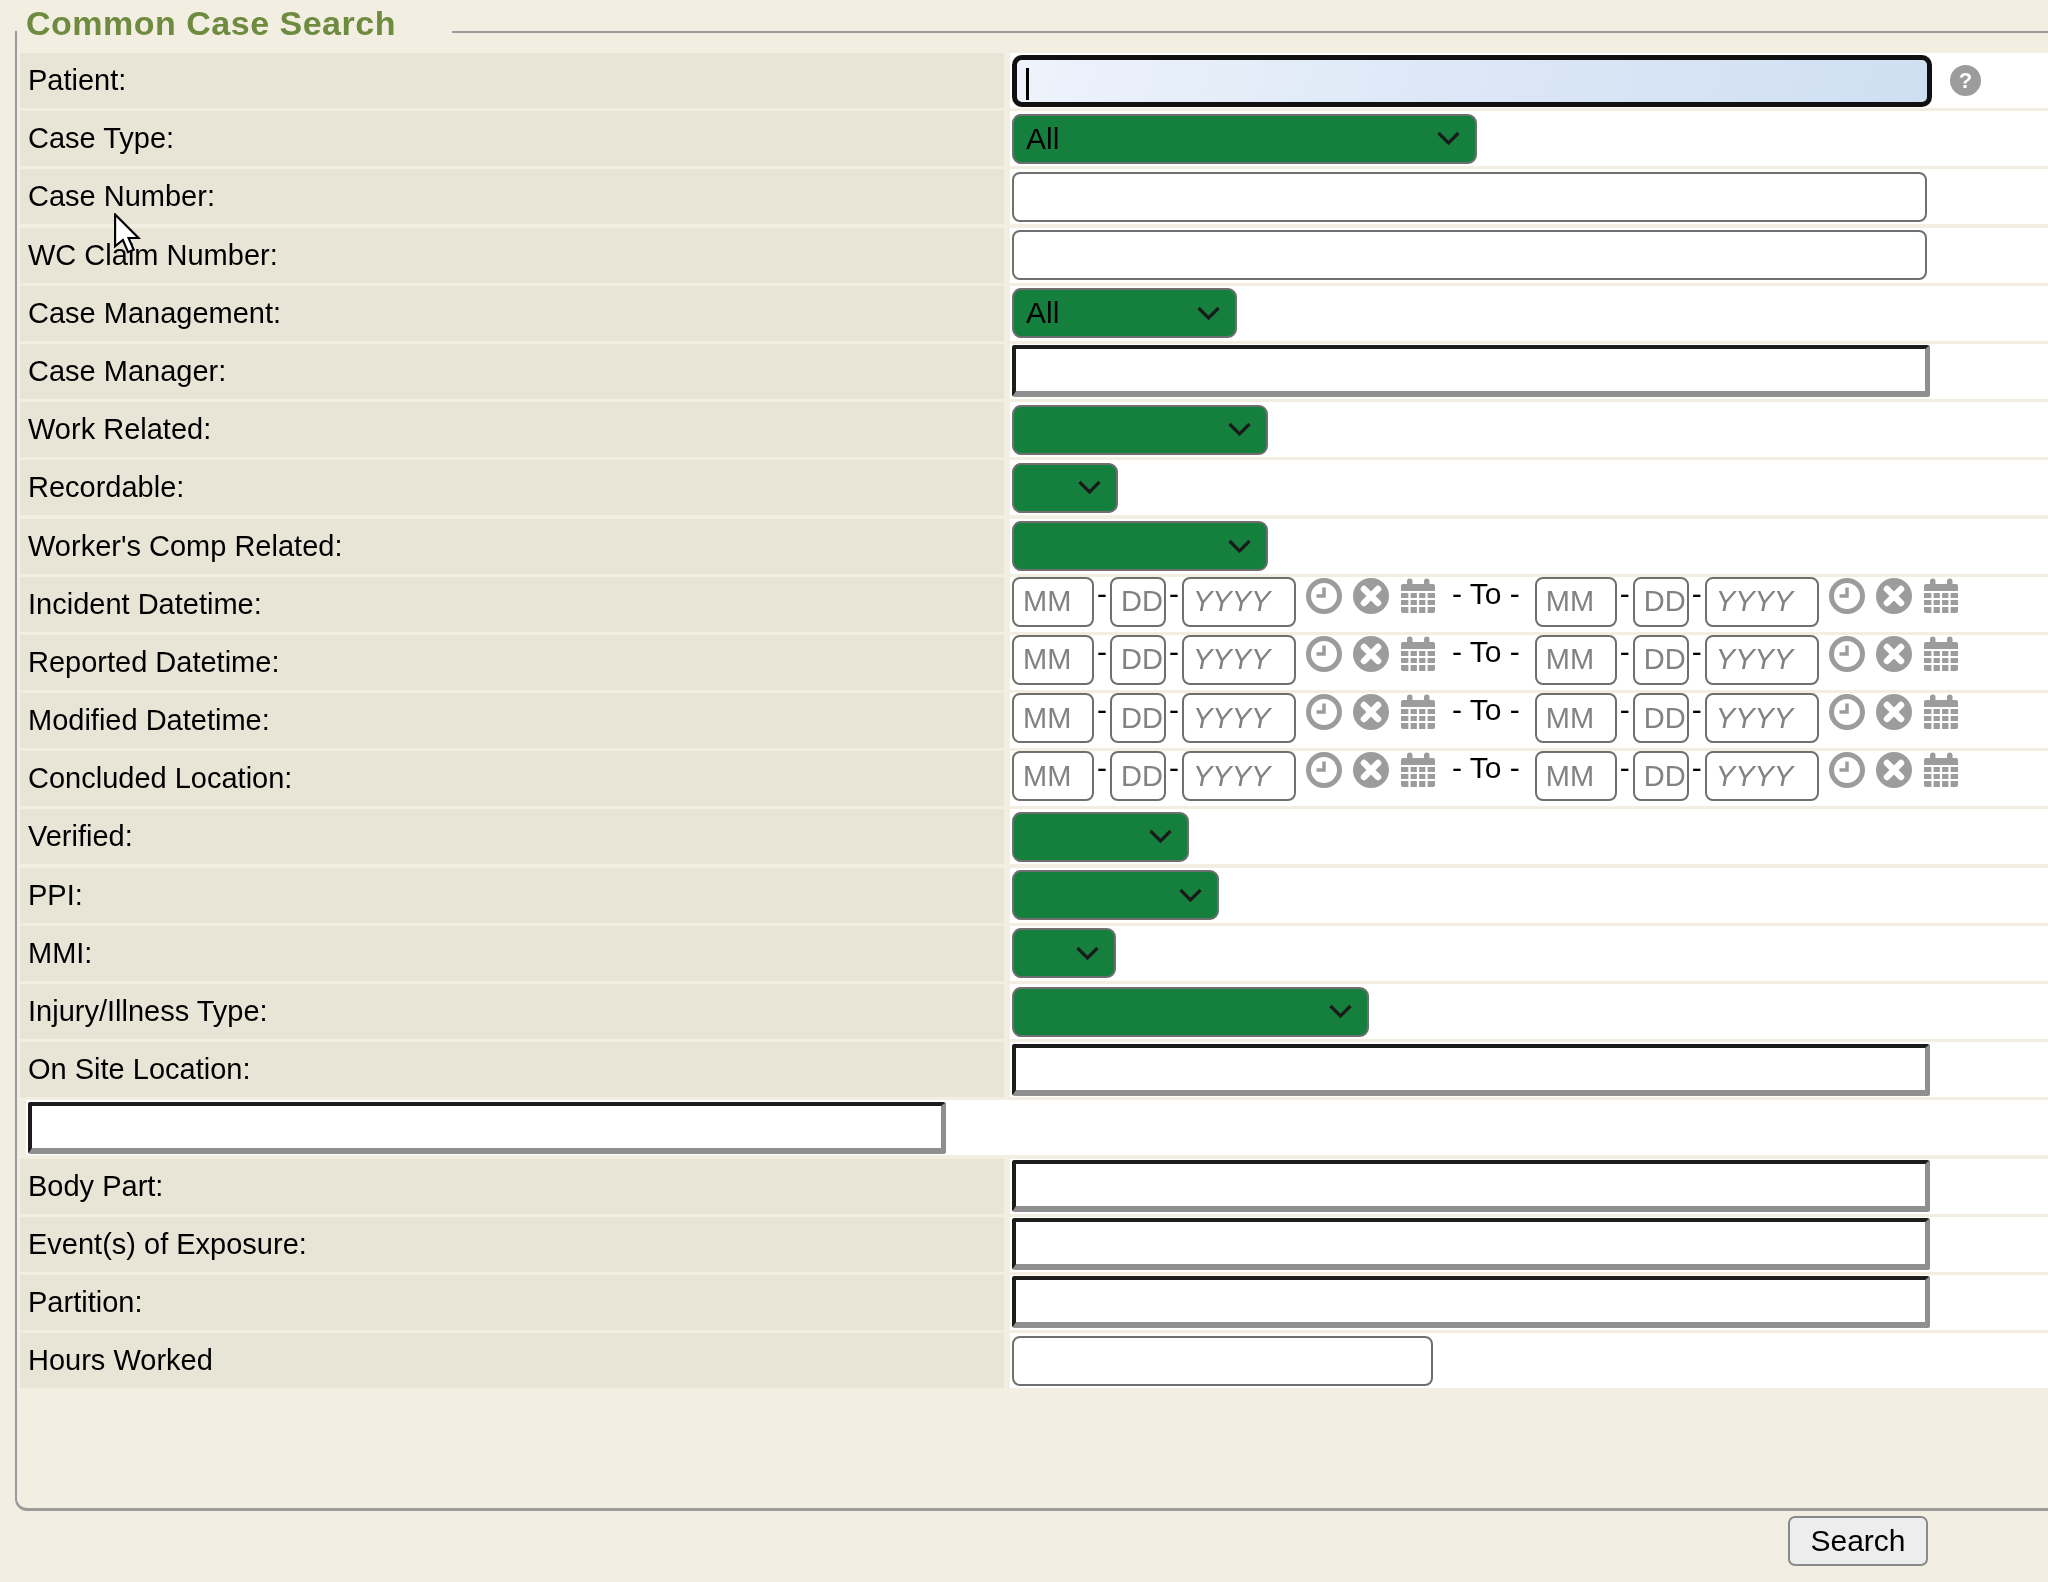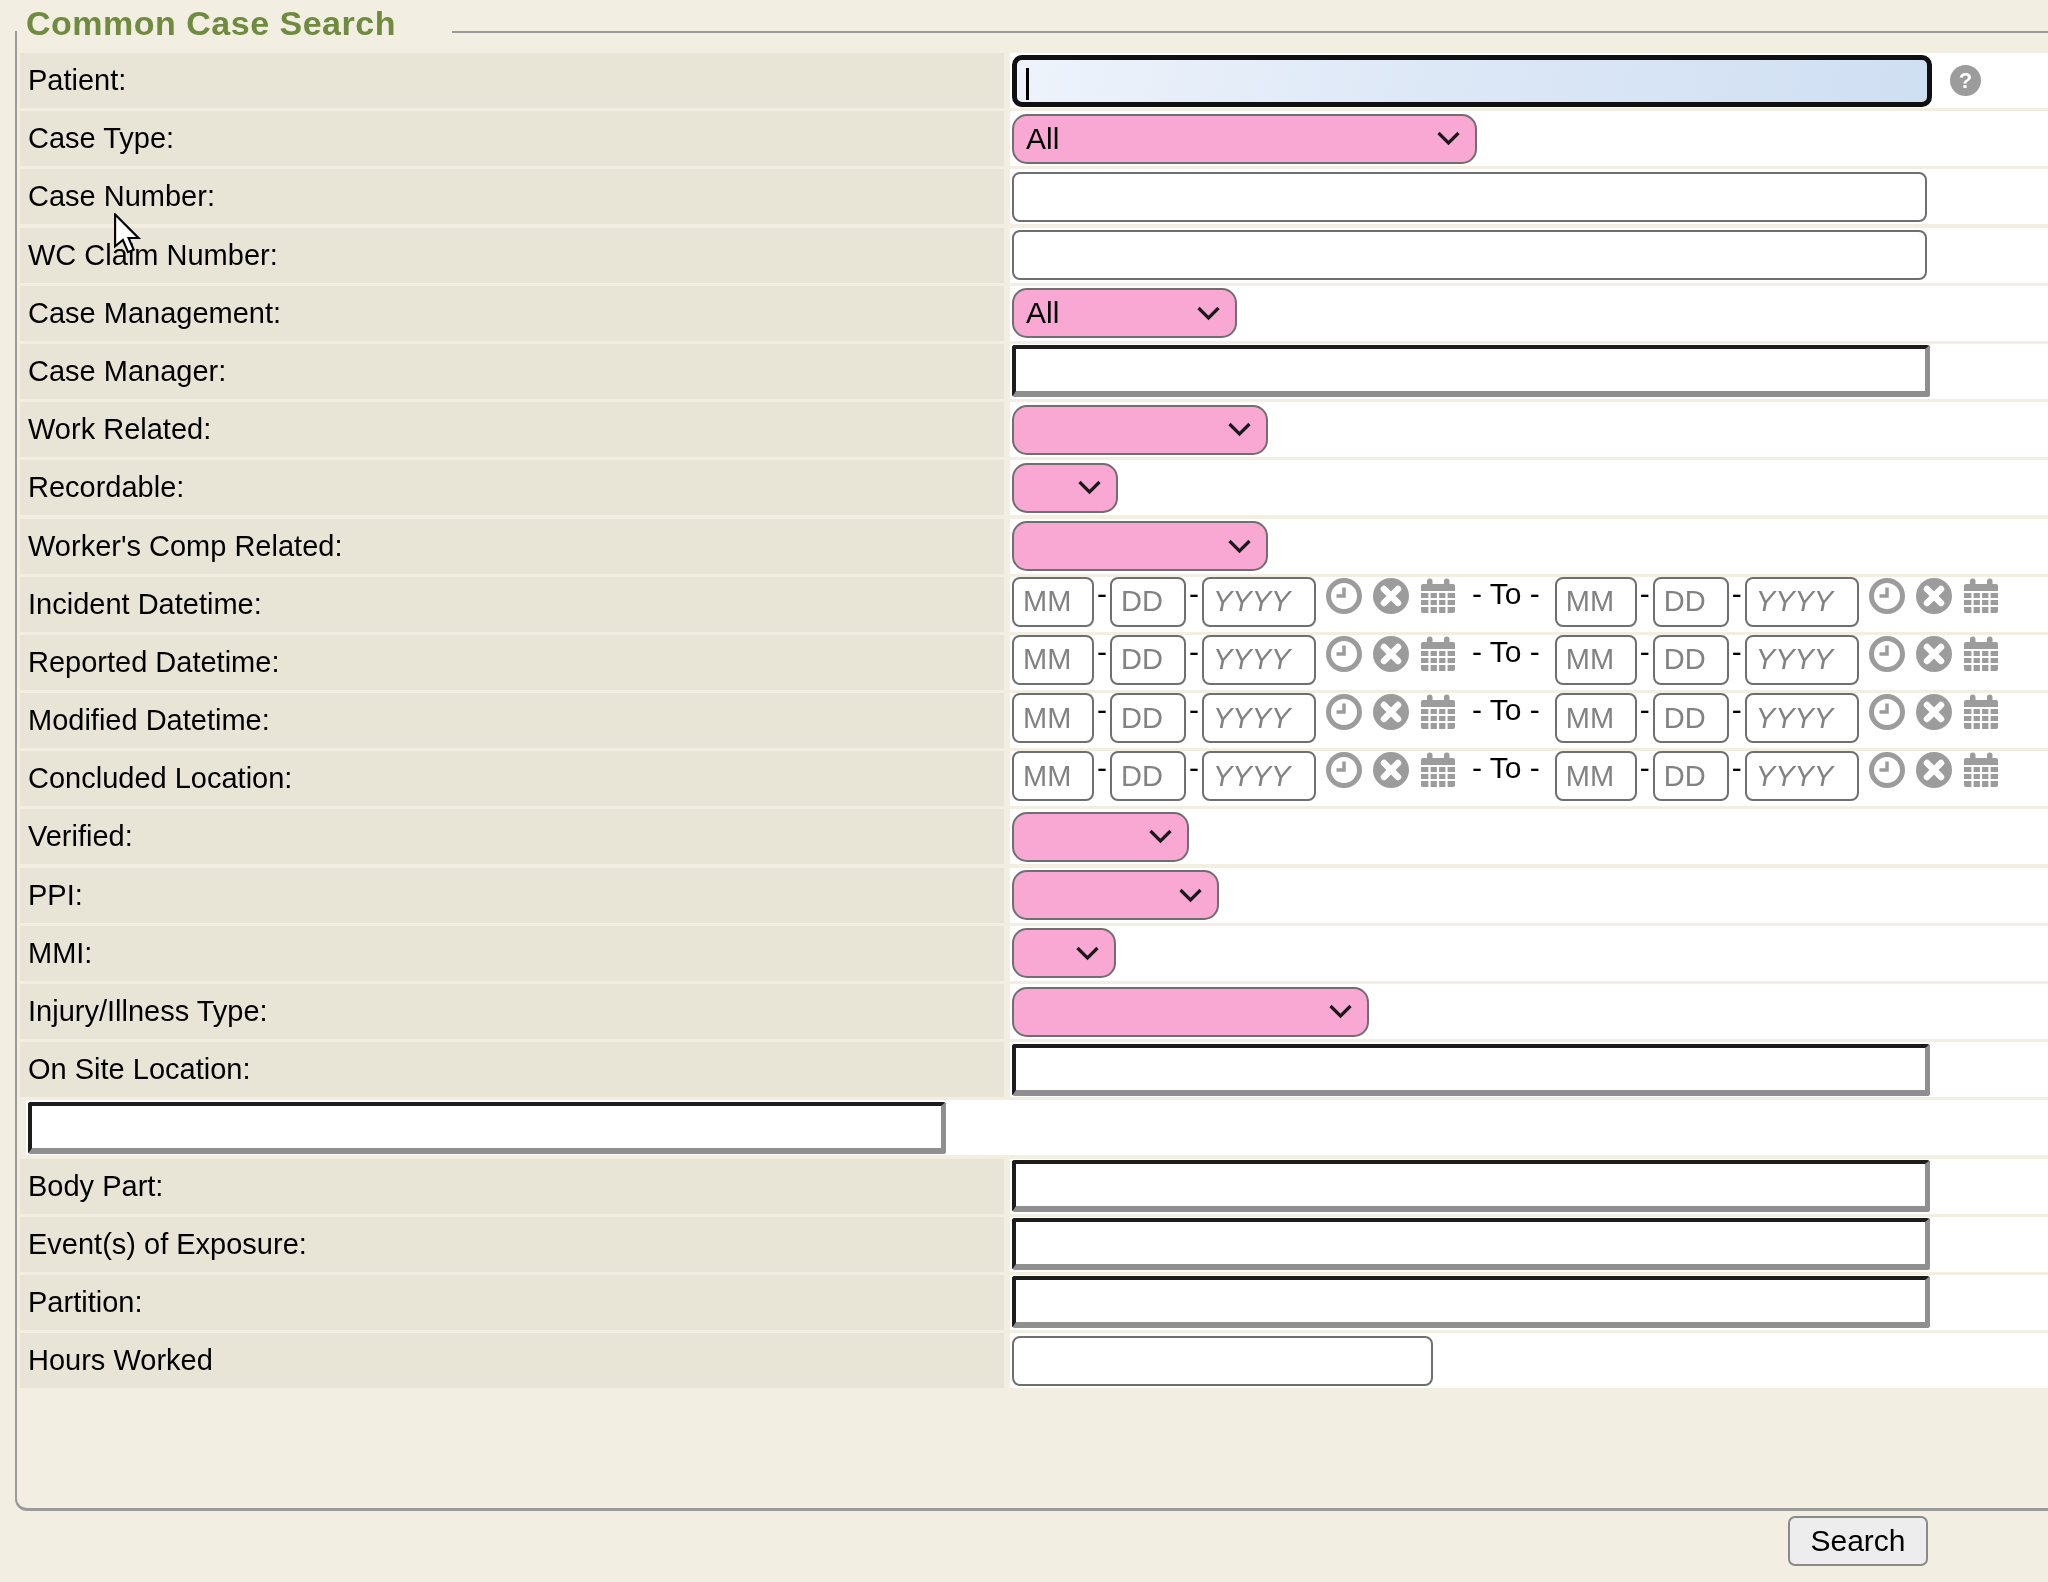--- a/index.html
+++ b/index.html
@@ -45,36 +45,36 @@
     border-color:#1c1c1c #8f8f8f #8f8f8f #1c1c1c;
     font-family:"Liberation Sans",sans-serif;font-size:30px;padding:0 10px;outline:none;
   }
   .ctl-focus{
     height:52px;box-sizing:border-box;border:5px solid #101010;border-radius:10px;
     background:linear-gradient(105deg,#eef3fb 0%,#dde8f7 45%,#cfdff2 100%);
     position:relative;
   }
   .caret{position:absolute;left:9px;top:8px;width:3px;height:32px;background:#000;}
   .ctl-select{
-    height:50px;box-sizing:border-box;border:2px solid #6f6f6f;border-radius:15px;
-    background:#f9a8d4;display:flex;align-items:center;justify-content:space-between;
+    height:50px;box-sizing:border-box;border:2px solid #6f6f6f;border-radius:9px;
+    background:#15803d;display:flex;align-items:center;justify-content:space-between;
     padding:0 14px 0 12px;font-size:30px;cursor:default;
   }
   .sel-value{flex:1;white-space:nowrap;overflow:hidden;}
   .chevron{display:flex;align-items:center;margin-left:8px;}
   
   .dr{display:flex;align-items:flex-start;}
   .d-in{
     height:50px;box-sizing:border-box;border:2px solid #6f6f6f;border-radius:8px;
     background:#fff;font-family:"Liberation Sans",sans-serif;font-size:29px;
     padding:0 0 0 9px;color:#000;outline:none;
   }
   .d-in::placeholder{color:#828282;opacity:1;}
   .d-in.mm{width:82px;}
-  .d-in.dd{width:76px;}
+  .d-in.dd{width:56px;}
   .d-in.yyyy{width:114px;font-style:italic;}
   .dash{font-size:30px;margin:0 3px;}
   .to-label{font-size:30px;margin:0 15px;white-space:nowrap;}
   .icon-btn{display:flex;align-items:center;margin-left:9px;cursor:pointer;}
   .icon-btn:first-of-type{margin-left:14px;}
   .help-icon{display:flex;align-items:center;margin-left:18px;}
   
   .search-btn{
     position:absolute;left:1788px;top:1516px;width:140px;height:50px;
     background:#ededed;border:2px solid #8a8a8a;border-radius:7px;

